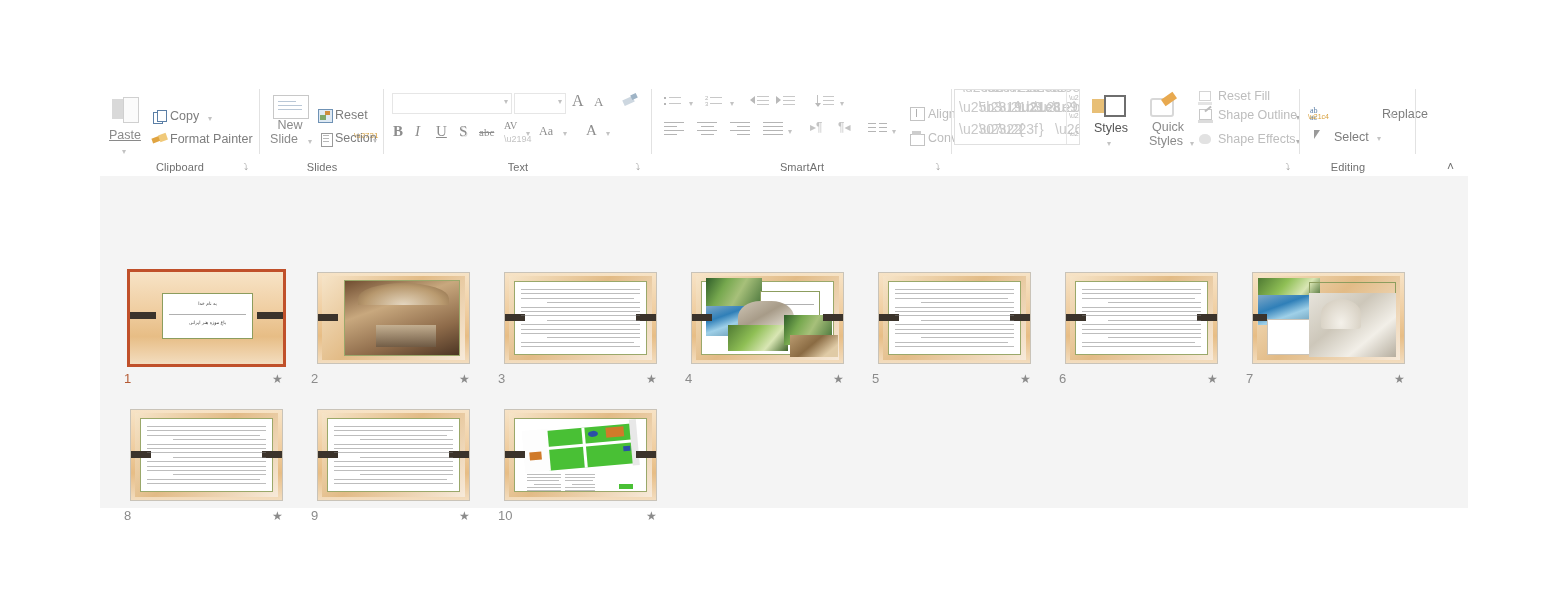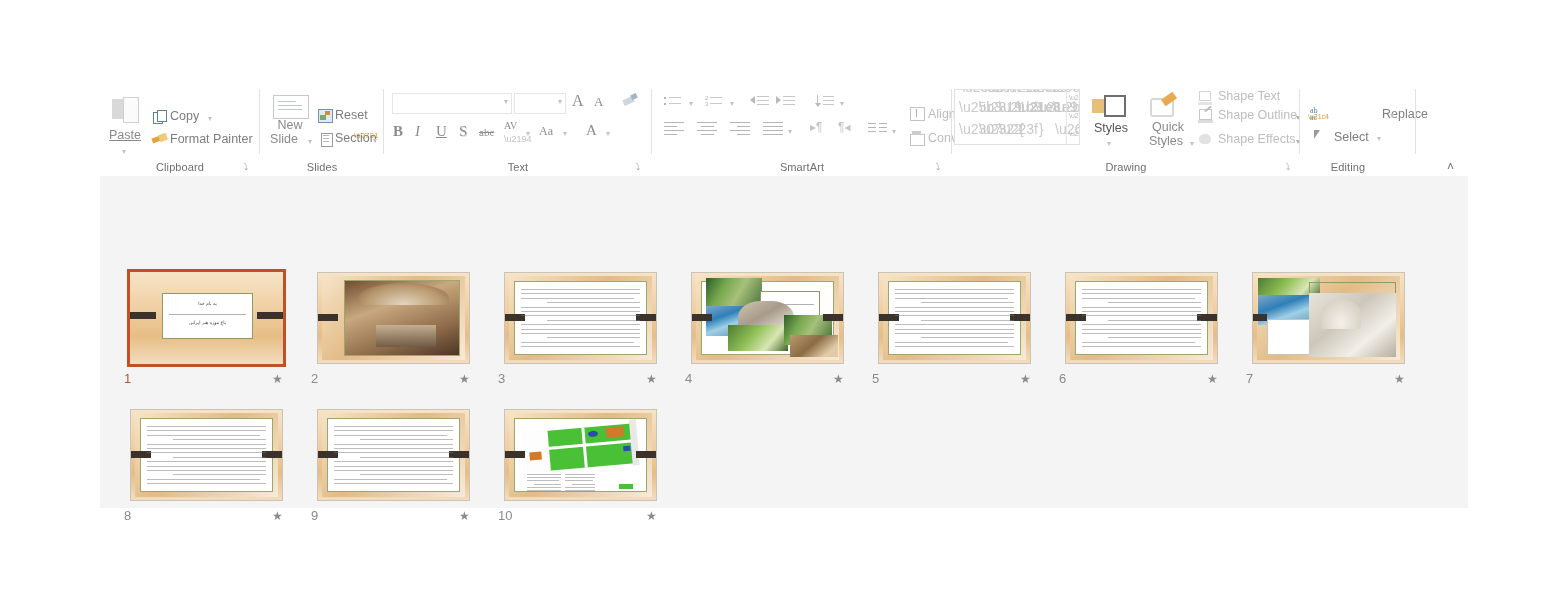--- a/index.html
+++ b/index.html
@@ -299,37 +299,36 @@
         <div style="position:absolute;left:12px;top:0px;width:14px;height:8px;background:#e8a94f;transform:rotate(-35deg);"></div>
       </div>
       <div class="big" style="left:190px;top:36px;width:52px;">Quick</div>
       <div class="big" style="left:188px;top:50px;width:52px;">Styles</div>
       <div class="gl" style="left:238px;top:52px;font-size:8px;">▾</div>
 
       <div class="iconbox" style="left:246px;top:6px;width:16px;height:14px;">
         <div style="position:absolute;left:1px;top:0;width:10px;height:8px;border:1px solid #d4d4d4;"></div>
         <div style="position:absolute;left:0;top:11px;width:14px;height:3px;background:#e4e4e4;"></div>
       </div>
-      <div class="btn dim" style="left:266px;top:4px;">Shape Text</div>
+      <div class="btn dim" style="left:266px;top:4px;">Reset Fill</div>
 
       <div class="iconbox" style="left:246px;top:24px;width:16px;height:14px;">
         <div style="position:absolute;left:1px;top:0;width:11px;height:9px;border:1px solid #c8c8c8;"></div>
         <div style="position:absolute;left:6px;top:-1px;width:8px;height:2px;background:#bcbcbc;transform:rotate(-40deg);"></div>
         <div style="position:absolute;left:0;top:11px;width:15px;height:3px;background:#dcdcdc;"></div>
       </div>
       <div class="btn dim" style="left:266px;top:23px;">Shape Outline</div>
       <div class="gl d" style="left:344px;top:26px;font-size:8px;">▾</div>
 
       <div class="iconbox" style="left:246px;top:48px;width:16px;height:14px;">
         <div style="position:absolute;left:1px;top:1px;width:12px;height:10px;border-radius:50% 50% 40% 40%;background:#e2e2e2;"></div>
       </div>
       <div class="btn dim" style="left:266px;top:47px;">Shape Effects</div>
       <div class="gl d" style="left:344px;top:50px;font-size:8px;">▾</div>
 
-      <div class="grp-label">Drawing</div>
       <div class="dlg" style="right:10px;">⤵</div>
       <div class="sep"></div>
     </div>
 
     <div class="grp" style="left:1200px;width:168px;">
       <div class="iconbox" style="left:10px;top:22px;width:20px;height:14px;">
         <div style="position:absolute;left:0;top:0;font-size:8px;color:#5b7fa6;line-height:8px;font-family:'Liberation Serif',serif;">ab</div>
         <div style="position:absolute;left:0;top:7px;font-size:8px;color:#5b7fa6;line-height:8px;font-family:'Liberation Serif',serif;">ac</div>
         <div style="position:absolute;left:-2px;top:6px;color:#d8a13e;font-size:7px;line-height:7px;">\u21c4</div>
       </div>

